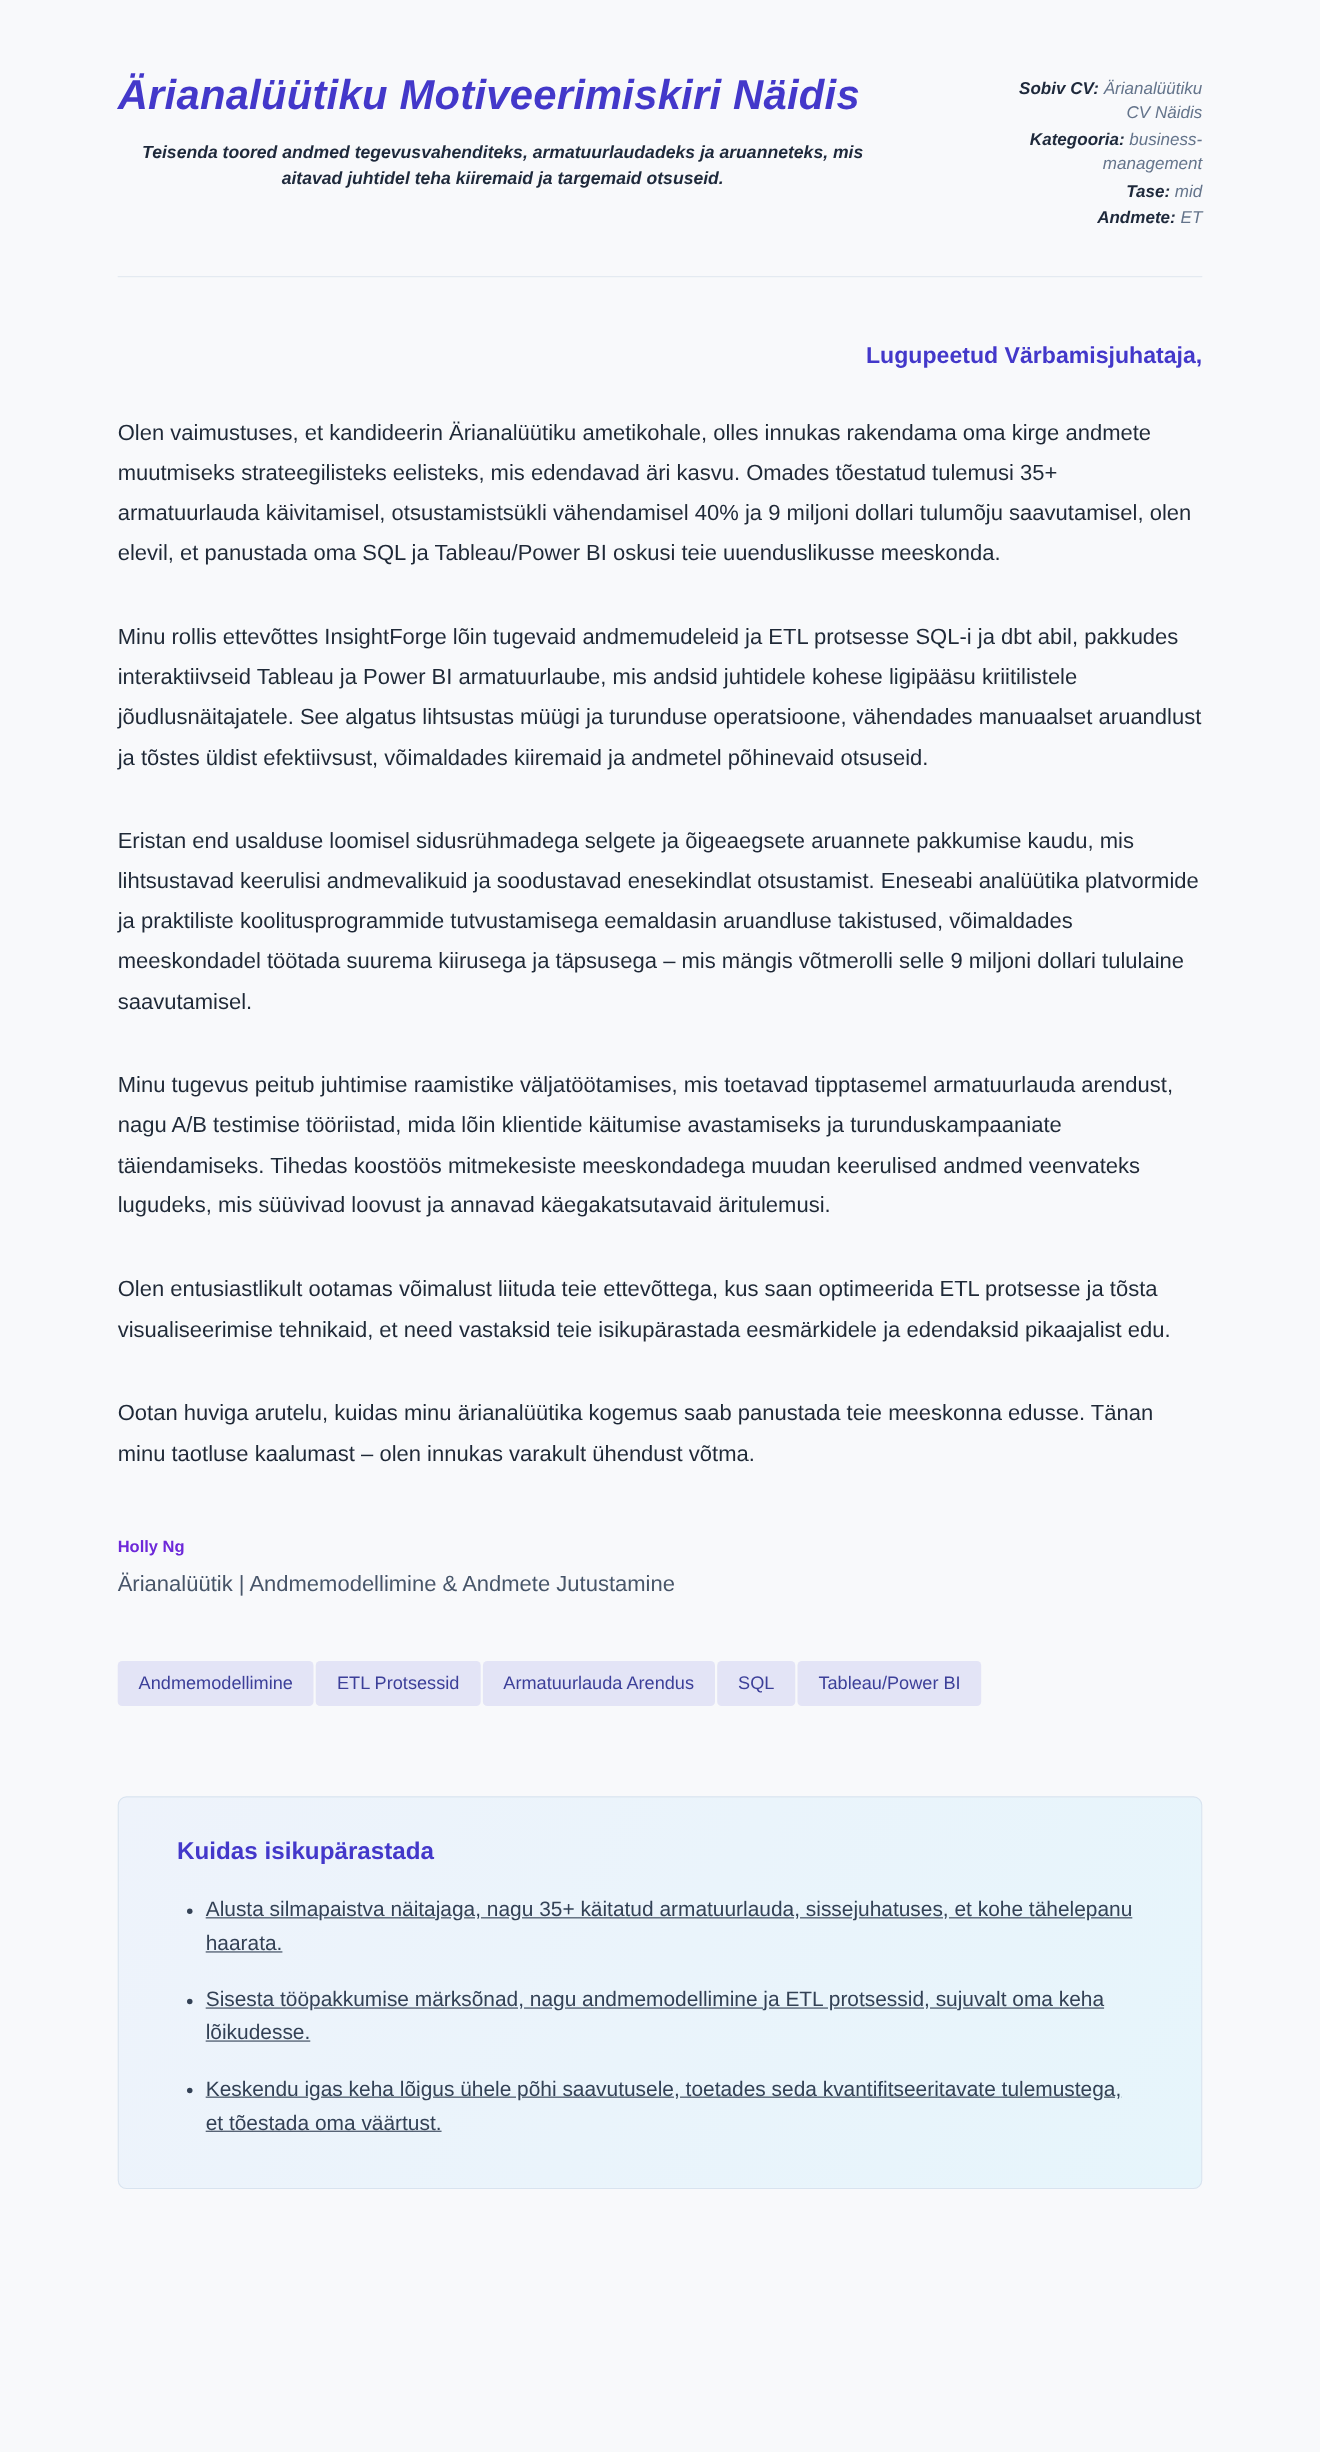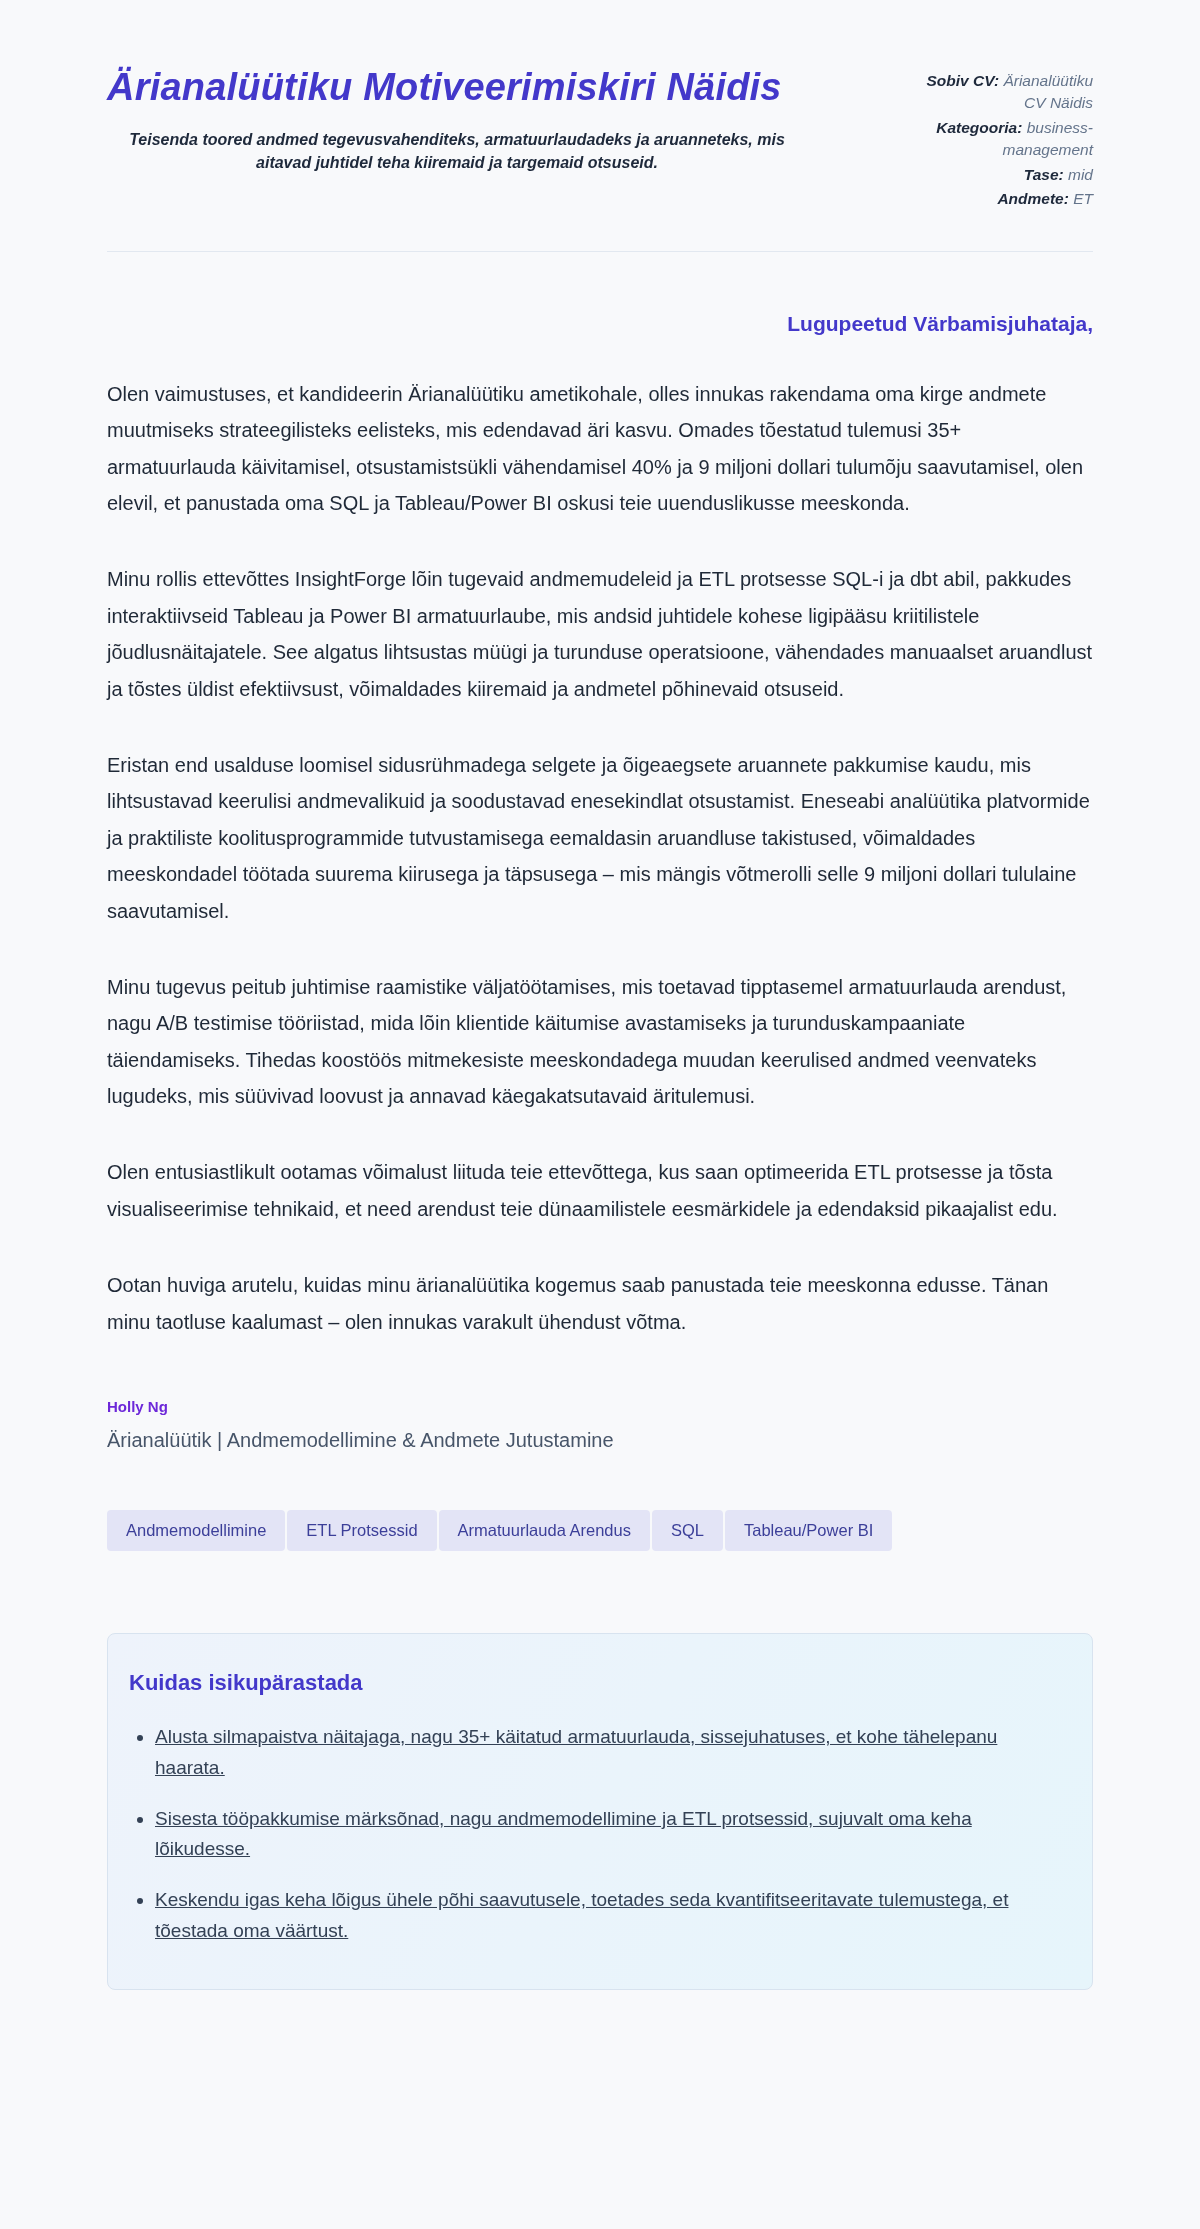--- a/index.html
+++ b/index.html
@@ -112,21 +112,21 @@
     padding:11px 19px;
     border-radius:4px;
     white-space:nowrap;
   }
   
   .tips{
     margin-top:82px;
     border:1px solid var(--box-border);
     border-radius:8px;
     background:linear-gradient(120deg,var(--box-bg1) 0%,var(--box-bg2) 100%);
-    padding:36px 21px 42px;
+    padding:36px 53px 42px;
   }
   .tips-title{
     margin:0 0 26px;
     font-size:22px;
     font-weight:700;
     color:var(--accent);
   }
   .tips-list{
     margin:0;
     padding-left:26px;
@@ -170,21 +170,21 @@
 
   <hr class="divider">
 
   <main>
     <p class="salutation">Lugupeetud Värbamisjuhataja,</p>
 
     <p class="para">Olen vaimustuses, et kandideerin Ärianalüütiku ametikohale, olles innukas rakendama oma kirge andmete muutmiseks strateegilisteks eelisteks, mis edendavad äri kasvu. Omades tõestatud tulemusi 35+ armatuurlauda käivitamisel, otsustamistsükli vähendamisel 40% ja 9 miljoni dollari tulumõju saavutamisel, olen elevil, et panustada oma SQL ja Tableau/Power BI oskusi teie uuenduslikusse meeskonda.</p>
     <p class="para">Minu rollis ettevõttes InsightForge lõin tugevaid andmemudeleid ja ETL protsesse SQL-i ja dbt abil, pakkudes interaktiivseid Tableau ja Power BI armatuurlaube, mis andsid juhtidele kohese ligipääsu kriitilistele jõudlusnäitajatele. See algatus lihtsustas müügi ja turunduse operatsioone, vähendades manuaalset aruandlust ja tõstes üldist efektiivsust, võimaldades kiiremaid ja andmetel põhinevaid otsuseid.</p>
     <p class="para">Eristan end usalduse loomisel sidusrühmadega selgete ja õigeaegsete aruannete pakkumise kaudu, mis lihtsustavad keerulisi andmevalikuid ja soodustavad enesekindlat otsustamist. Eneseabi analüütika platvormide ja praktiliste koolitusprogrammide tutvustamisega eemaldasin aruandluse takistused, võimaldades meeskondadel töötada suurema kiirusega ja täpsusega – mis mängis võtmerolli selle 9 miljoni dollari tululaine saavutamisel.</p>
     <p class="para">Minu tugevus peitub juhtimise raamistike väljatöötamises, mis toetavad tipptasemel armatuurlauda arendust, nagu A/B testimise tööriistad, mida lõin klientide käitumise avastamiseks ja turunduskampaaniate täiendamiseks. Tihedas koostöös mitmekesiste meeskondadega muudan keerulised andmed veenvateks lugudeks, mis süüvivad loovust ja annavad käegakatsutavaid äritulemusi.</p>
-    <p class="para">Olen entusiastlikult ootamas võimalust liituda teie ettevõttega, kus saan optimeerida ETL protsesse ja tõsta visualiseerimise tehnikaid, et need arendust teie dünaamilistele eesmärkidele ja edendaksid pikaajalist edu.</p>
+    <p class="para">Olen entusiastlikult ootamas võimalust liituda teie ettevõttega, kus saan optimeerida ETL protsesse ja tõsta visualiseerimise tehnikaid, et need vastaksid teie isikupärastada eesmärkidele ja edendaksid pikaajalist edu.</p>
     <p class="para">Ootan huviga arutelu, kuidas minu ärianalüütika kogemus saab panustada teie meeskonna edusse. Tänan minu taotluse kaalumast – olen innukas varakult ühendust võtma.</p>
 
     <p class="sig-name">Holly Ng</p>
     <p class="sig-title">Ärianalüütik | Andmemodellimine &amp; Andmete Jutustamine</p>
 
     <div class="tags">
       <span class="tag">Andmemodellimine</span>
       <span class="tag">ETL Protsessid</span>
       <span class="tag">Armatuurlauda Arendus</span>
       <span class="tag">SQL</span>

